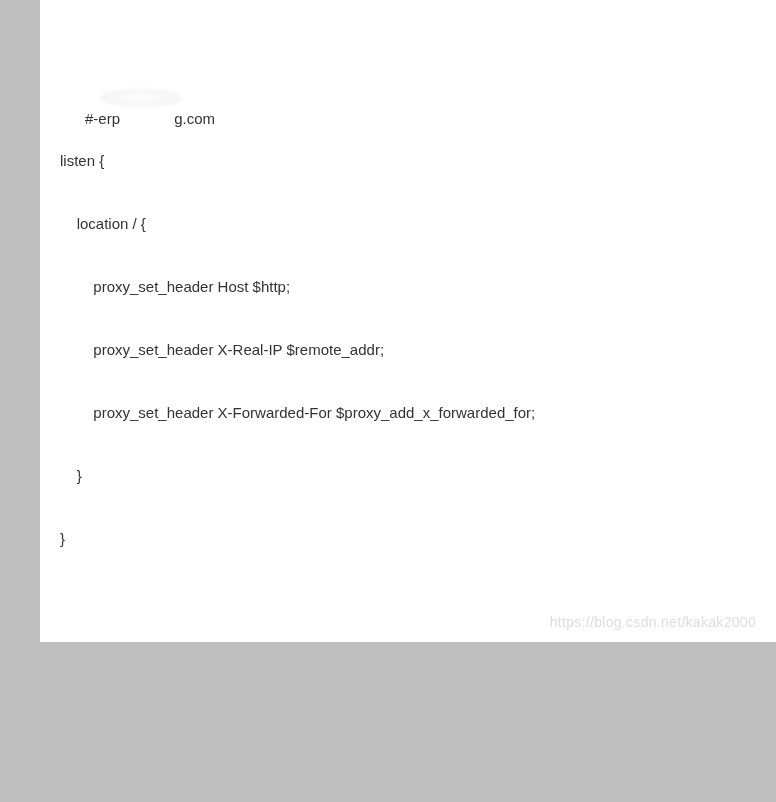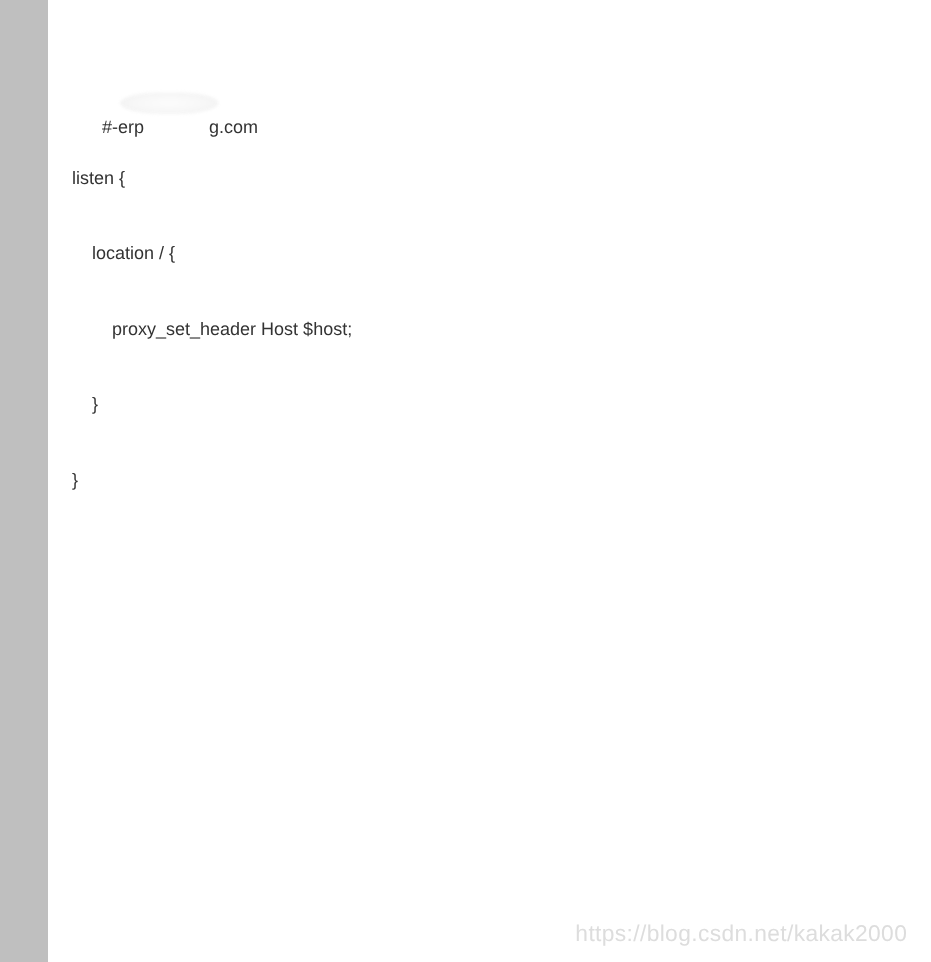--- a/index.html
+++ b/index.html
@@ -13,22 +13,22 @@
       font-size: 15px;
       color: #333;
       width: 776px;
       height: 802px;
       position: relative;
     }
     .page {
       background: #fff;
       margin-left: 40px;
       width: 736px;
-      height: 802px;
-      padding: 12px 20px 20px 20px;
+      height: 642px;
+      padding: 24px 20px 20px 20px;
       position: relative;
     }
     .code {
       white-space: pre;
       line-height: 1.4;
       font-family: "Segoe UI", "Microsoft YaHei", Arial, sans-serif;
       position: relative;
     }
     .line {
       position: relative;
@@ -41,38 +41,40 @@
       border-radius: 50% / 60%;
       filter: blur(1.5px);
       opacity: 0.95;
       pointer-events: none;
     }
     .watermark {
       position: absolute;
       right: 20px;
       bottom: 12px;
       color: #ddd;
-      font-size: 19px;
+      font-size: 14px;
       font-family: Arial, sans-serif;
       letter-spacing: 0.3px;
     }
   </style>
 </head>
 <body>
 
 <div class="page">
   <div class="code">
 
     <div class="line">
       <span>#-erp             g.com</span>
       <span class="redact" style="left:40px; top:2px; width:82px; height:18px;"></span>
     </div>
     <div class="line">listen {</div>
     <div class="line">    location / {</div>
-    <div class="line">        proxy_set_header Host $host;</div>
+    <div class="line">        proxy_set_header Host $http;</div>
+    <div class="line">        proxy_set_header X-Real-IP $remote_addr;</div>
+    <div class="line">        proxy_set_header X-Forwarded-For $proxy_add_x_forwarded_for;</div>
     <div class="line">    }</div>
     <div class="line">}</div>
 
     <div class="line">&nbsp;</div>
 
     
     
     
     
     

